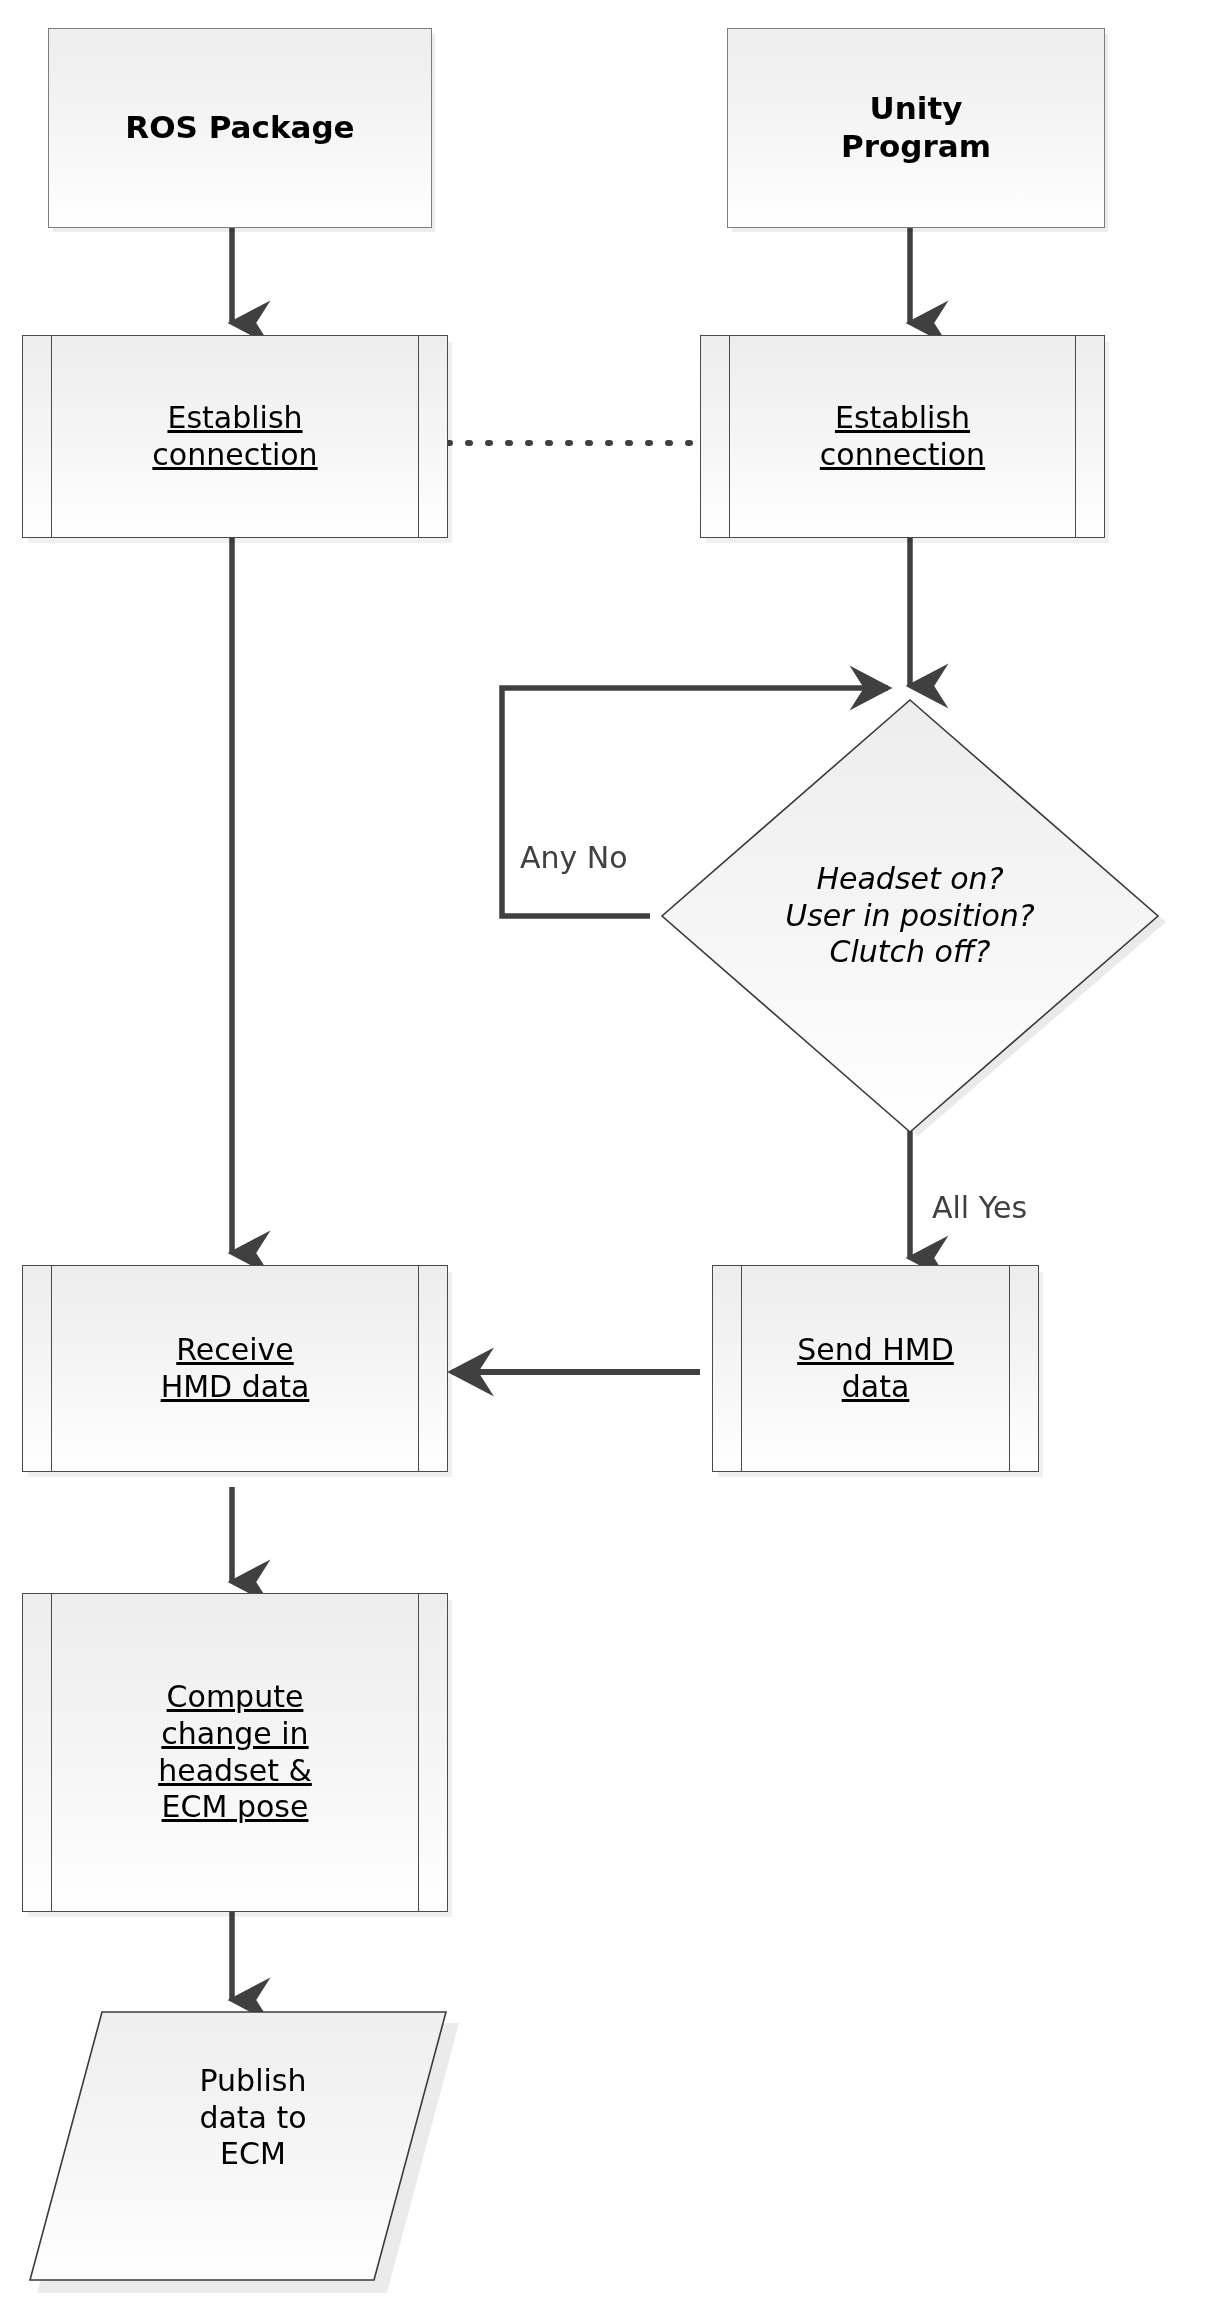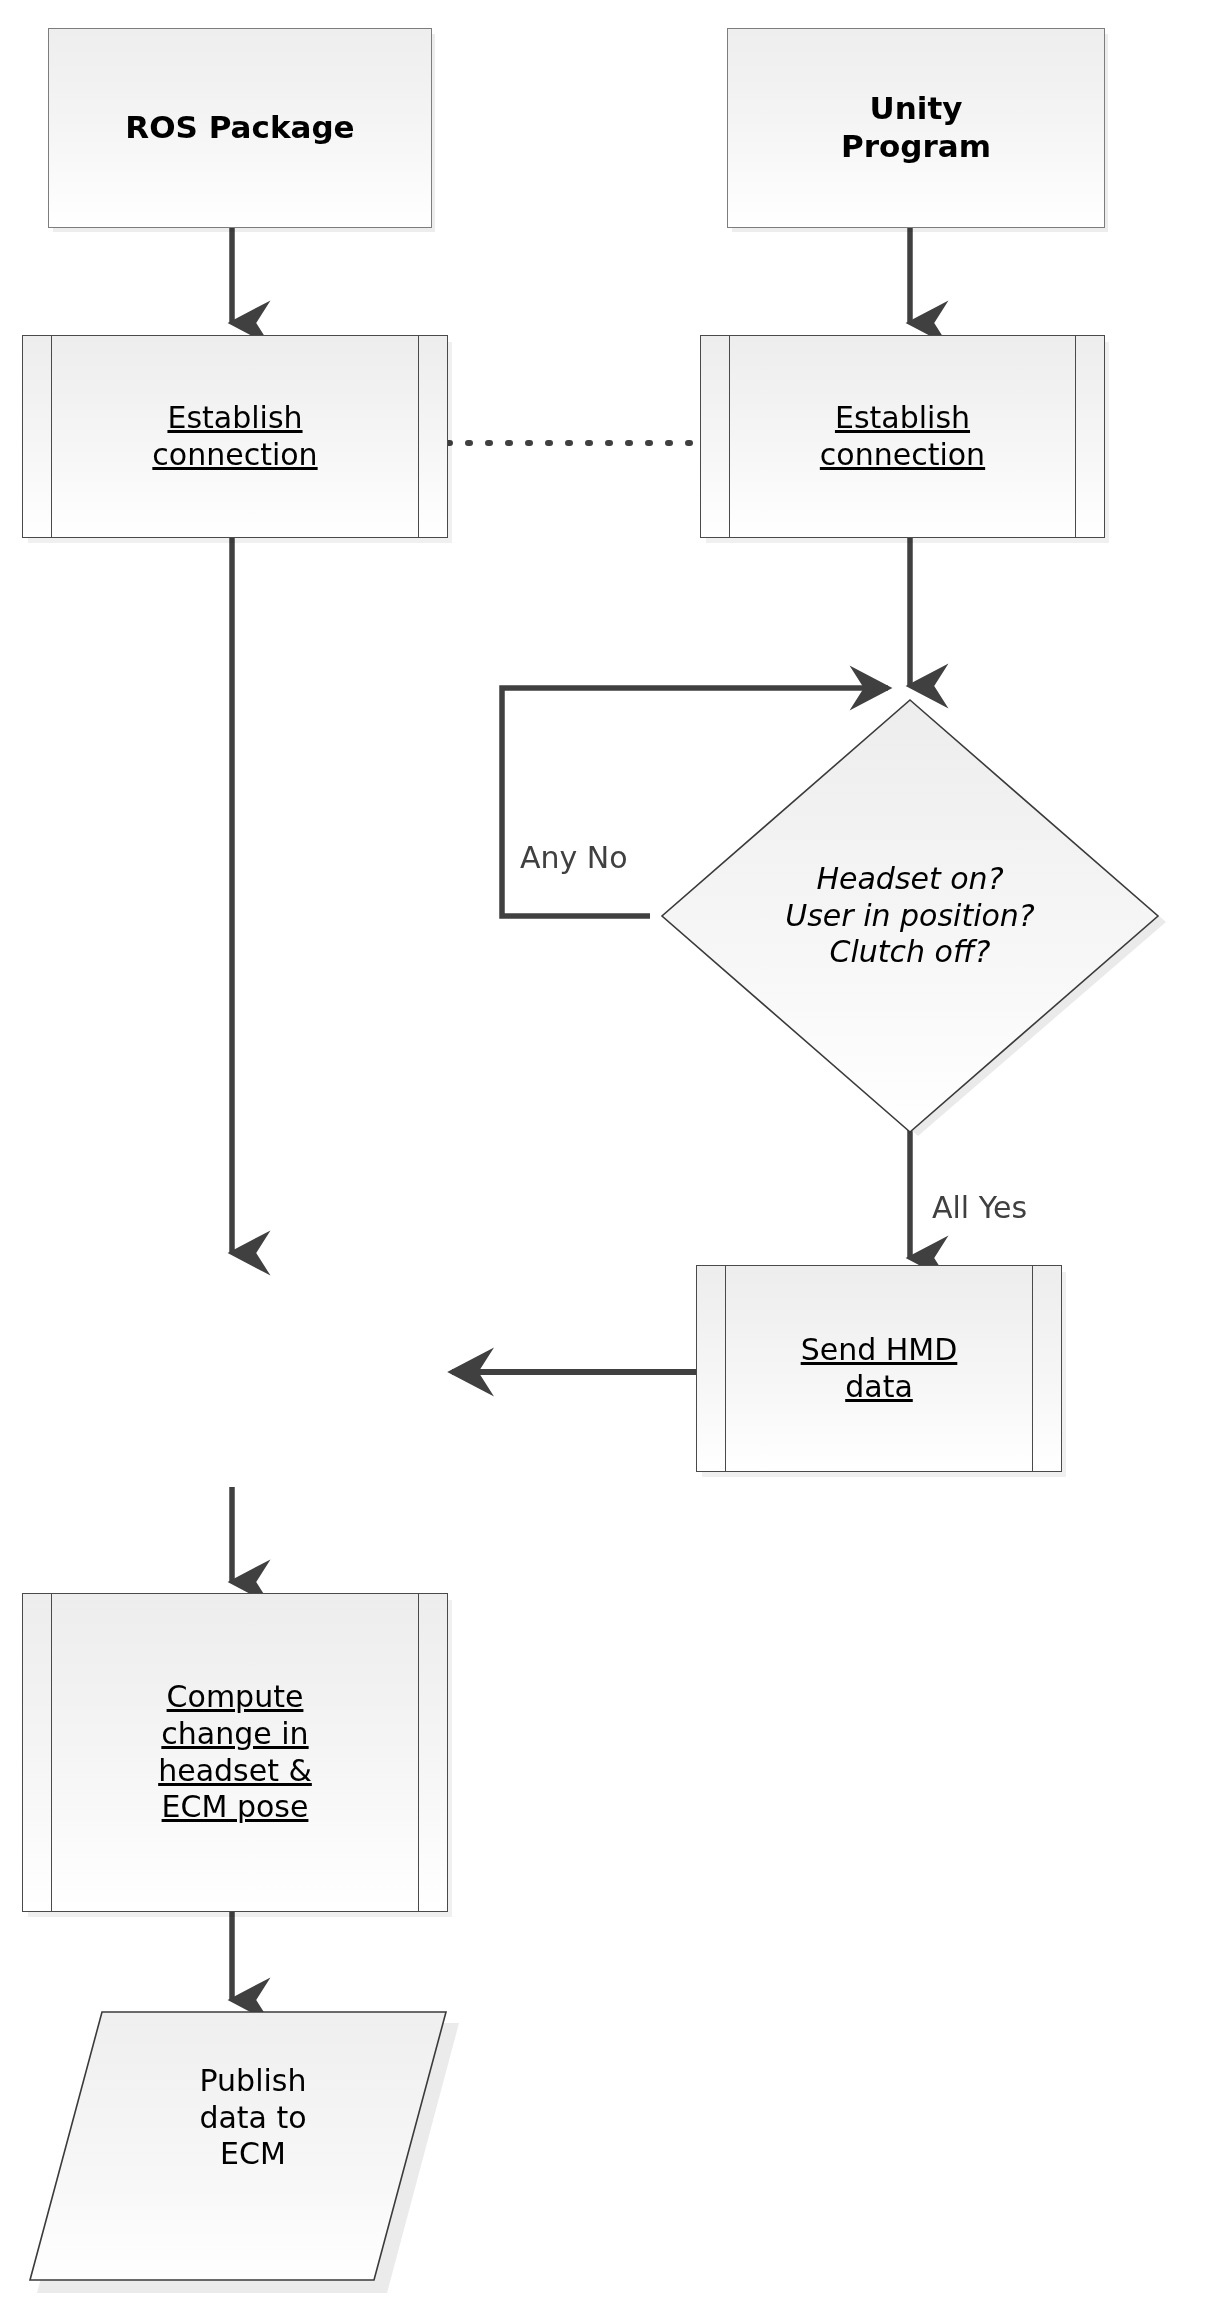--- a/index.html
+++ b/index.html
@@ -121,25 +121,29 @@
       </defs>
       <polygon points="260,8 508,224 260,440 12,224" fill="url(#dgrad)" stroke="#3b3b3b" stroke-width="1.6"></polygon>
     </svg>
     <div class="node-label" style="left:12px;top:8px;width:496px;height:432px;">
       <span>Headset on?</span>
       <span>User in position?</span>
       <span>Clutch off?</span>
     </div>
   </div>
 
-  <div class="proc" style="left:696px;top:1265px;width:366px;height:207px;">
+  <div class="proc" style="left:712px;top:1265px;width:327px;height:207px;">
     <div class="node-label">Send HMD
 data</div>
   </div>
 
+  <div class="proc" style="left:22px;top:1265px;width:426px;height:207px;">
+    <div class="node-label">Receive
+HMD data</div>
+  </div>
 
   <div class="proc" style="left:22px;top:1593px;width:426px;height:319px;">
     <div class="node-label">Compute
 change in
 headset &amp;
 ECM pose</div>
   </div>
 
   <div class="para-wrap" style="left:22px;top:2008px;width:436px;height:286px;">
     <svg width="436" height="286" viewBox="0 0 436 286">

